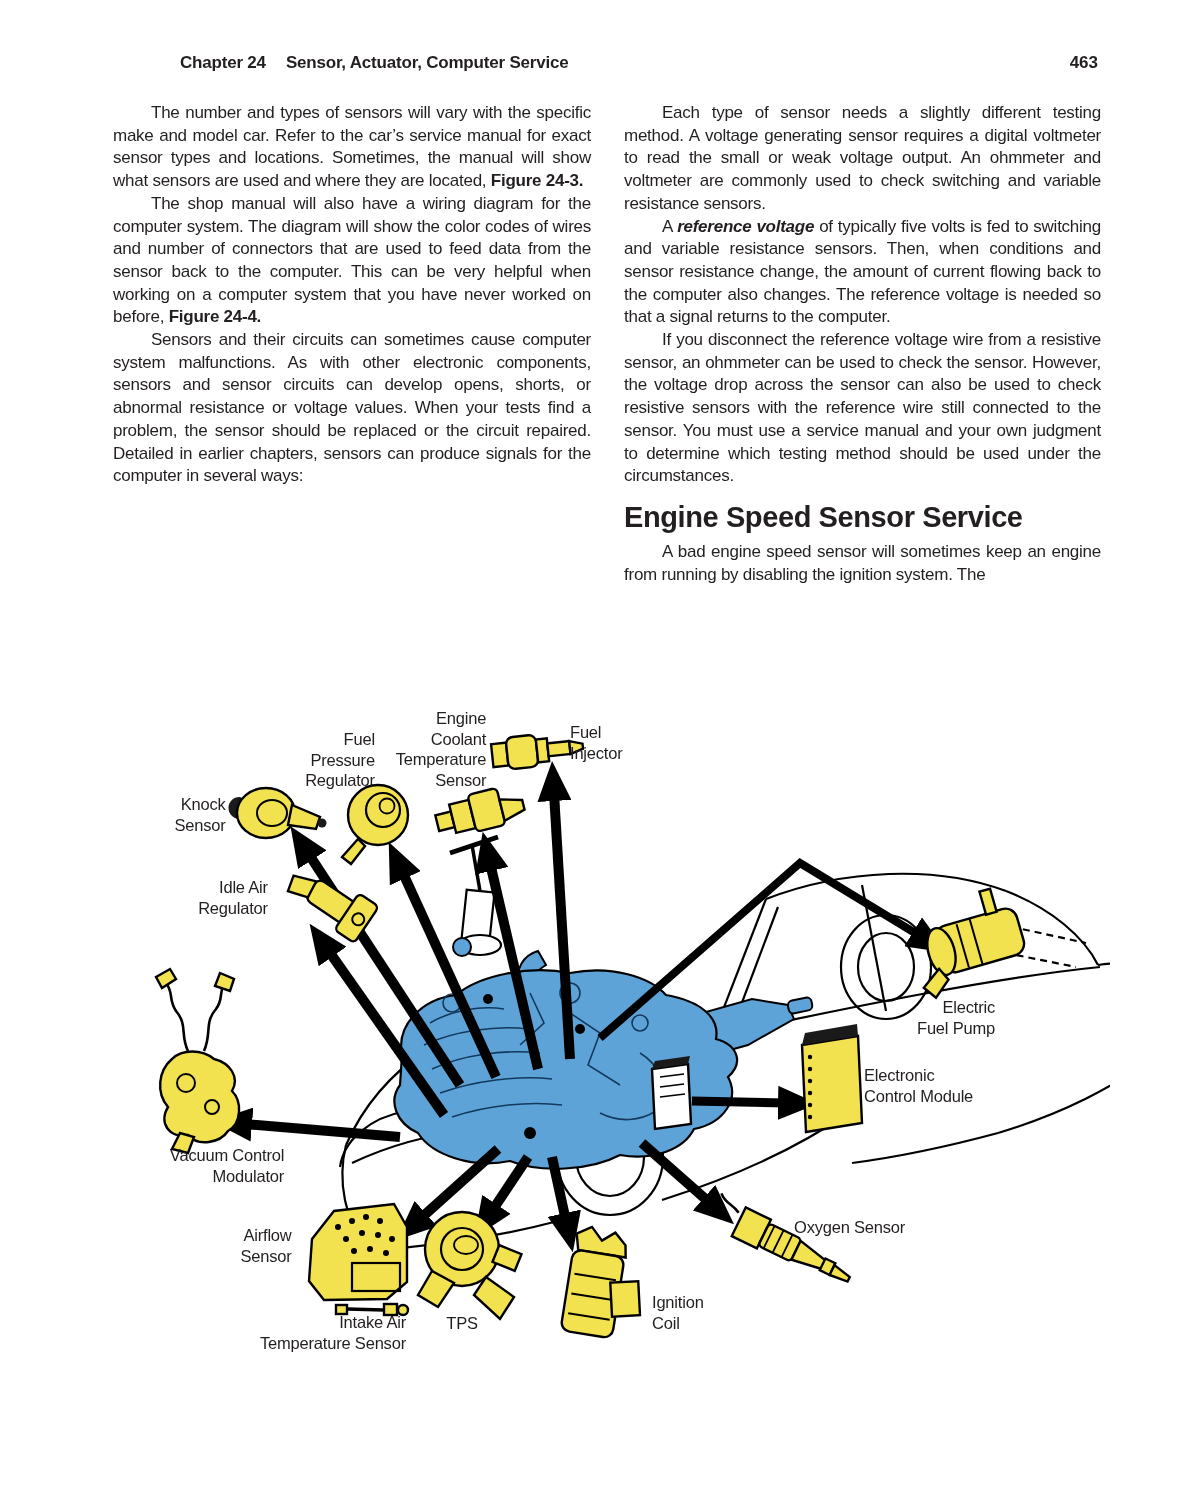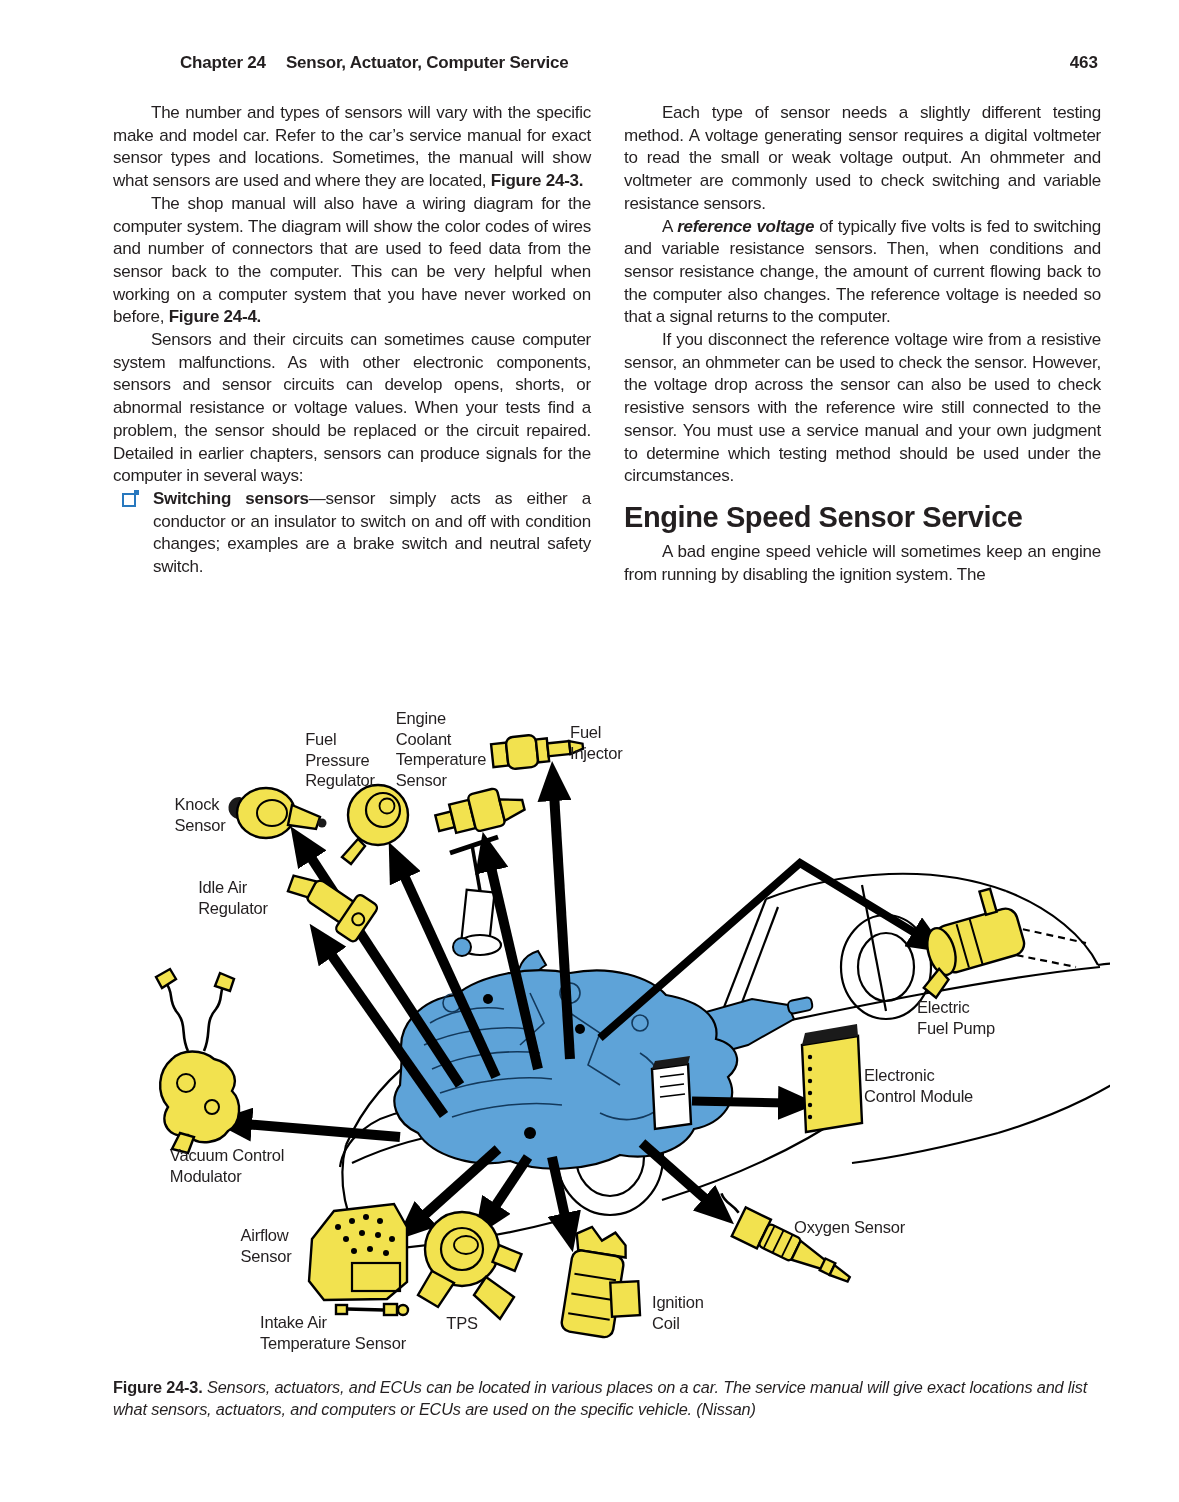--- a/index.html
+++ b/index.html
@@ -21,21 +21,21 @@
   ul.blist li{position:relative;padding-left:40px;}
   .bsq{position:absolute;left:9px;top:5px;width:10px;height:10px;
        border:2.6px solid var(--bullet-blue);display:inline-block;}
   .bsq::after{content:"";position:absolute;right:-5px;top:-5px;width:5px;height:5px;
        background:var(--bullet-blue);}
   h2.sechead{font-size:29px;line-height:30px;font-weight:bold;margin:14px 0 9px 0;
        text-align:left;text-indent:0;letter-spacing:-0.4px;}
   .figure{position:absolute;left:100px;top:693px;width:1010px;height:678px;}
   .figure svg{position:absolute;left:0;top:0;}
   .flabel{position:absolute;font-size:16.5px;line-height:20.5px;white-space:pre-line;
-       text-align:left;transform:translateX(-50%);letter-spacing:-0.2px;}
+       text-align:right;transform:translateX(-50%);letter-spacing:-0.2px;}
   .flabel.la{transform:none;text-align:left;}
   .caption{position:absolute;left:113px;top:1377px;width:1000px;font-size:16.3px;
        line-height:21.8px;font-style:italic;letter-spacing:-0.15px;}
   .caption b{font-style:normal;}
   .yp{fill:var(--part-yellow);stroke:#000;stroke-width:2.4;}
 </style>
 </head>
 <body>
 
 <div class="page">
@@ -43,30 +43,29 @@
   <div class="header">
     <span>Chapter 24</span><span class="title">Sensor, Actuator, Computer Service</span>
   </div>
   <div class="pagenum">463</div>
 
   <div class="col leftc">
     <p class="body"><span>The number and types of sensors will vary with the specific make and model car. Refer to the car’s service manual for exact sensor types and locations. Sometimes, the manual will show what sensors are used and where they are located, </span><b>Figure 24-3.</b></p>
     <p class="body"><span>The shop manual will also have a wiring diagram for the computer system. The diagram will show the color codes of wires and number of connectors that are used to feed data from the sensor back to the computer. This can be very helpful when working on a computer system that you have never worked on before, </span><b>Figure 24-4.</b></p>
     <p class="body">Sensors and their circuits can sometimes cause computer system malfunctions. As with other electronic components, sensors and sensor circuits can develop opens, shorts, or abnormal resistance or voltage values. When your tests find a problem, the sensor should be replaced or the circuit repaired. Detailed in earlier chapters, sensors can produce signals for the computer in several ways:</p>
     <ul class="blist">
-      <li><span class="bsq"></span><b>Switching sensors</b><span>—sensor simply acts as either a conductor or an insulator to switch on and off with condition changes; examples are a brake switch and neutral safety switch.</span></li>
     </ul>
   </div>
 
   <div class="col rightc">
     <p class="body">Each type of sensor needs a slightly different testing method. A voltage generating sensor requires a digital voltmeter to read the small or weak voltage output. An ohmmeter and voltmeter are commonly used to check switching and variable resistance sensors.</p>
     <p class="body"><span>A </span><b><i>reference voltage</i></b><span> of typically five volts is fed to switching and variable resistance sensors. Then, when conditions and sensor resistance change, the amount of current flowing back to the computer also changes. The reference voltage is needed so that a signal returns to the computer.</span></p>
     <p class="body">If you disconnect the reference voltage wire from a resistive sensor, an ohmmeter can be used to check the sensor. However, the voltage drop across the sensor can also be used to check resistive sensors with the reference wire still connected to the sensor. You must use a service manual and your own judgment to determine which testing method should be used under the circumstances.</p>
     <h2 class="sechead">Engine Speed Sensor Service</h2>
-    <p class="body">A bad engine speed vehicle will sometimes keep an engine from running by disabling the ignition system. The</p>
+    <p class="body">A bad engine speed sensor will sometimes keep an engine from running by disabling the ignition system. The</p>
   </div>
 
   <div class="figure">
     <svg width="1010" height="678" viewBox="0 0 1010 678">
       <defs>
         <marker id="ah" markerUnits="userSpaceOnUse" markerWidth="40" markerHeight="34" refX="8" refY="17" orient="auto">
           <path d="M0,0 L40,17 L0,34 Z" fill="#000"></path>
         </marker>
       </defs>
 
@@ -291,17 +290,14 @@
     <div class="flabel" style="left:166px;top:532px">Airflow
 Sensor</div>
     <div class="flabel" style="left:233px;top:619px">Intake Air
 Temperature Sensor</div>
     <div class="flabel" style="left:362px;top:620px">TPS</div>
     <div class="flabel la" style="left:552px;top:599px">Ignition
 Coil</div>
     <div class="flabel la" style="left:694px;top:524px">Oxygen Sensor</div>
   </div>
 
-  <div class="caption">
-    <b>Figure 24-3.</b><i> Sensors, actuators, and ECUs can be located in various places on a car. The service manual will give exact locations and list what sensors, actuators, and computers or ECUs are used on the specific vehicle. (Nissan)</i>
-  </div>
 
 </div>
 
 </body></html>

